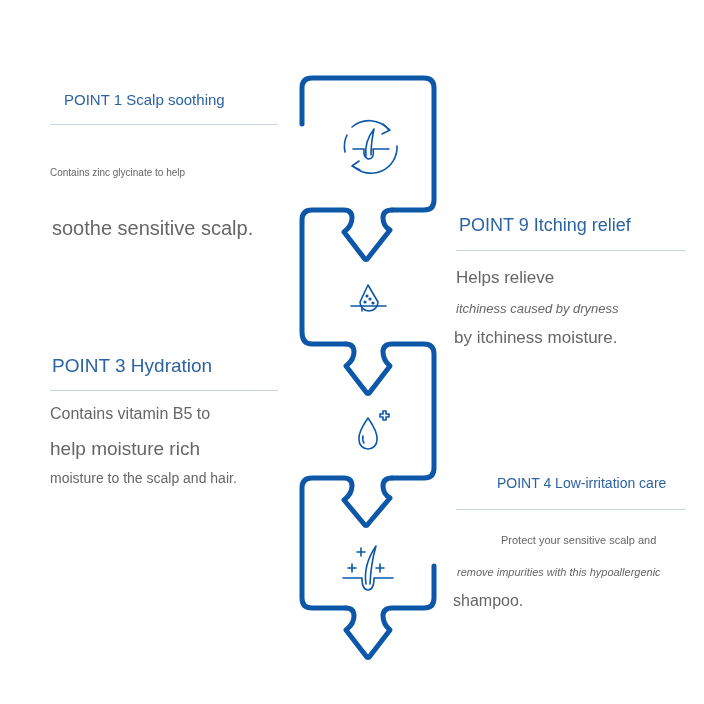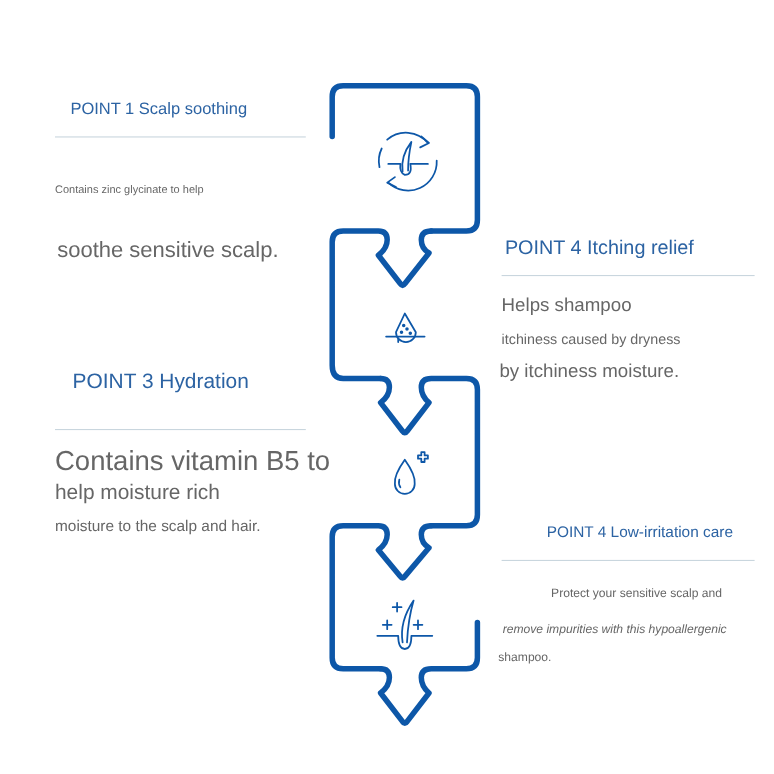--- a/index.html
+++ b/index.html
@@ -64,34 +64,34 @@
 </svg>
 
 <div class="block">
   <div class="heading" style="left:64px; top:91px; font-size:15px;">POINT 1 Scalp soothing</div>
   <div class="rule" style="left:50px; top:124px; width:228px;"></div>
   <div class="line" style="left:50px; top:143px; font-size:10px;margin-top:24px;">Contains zinc glycinate to help</div>
   <div class="line" style="left:52px; top:176px; font-size:20px;margin-top:41px;">soothe sensitive scalp.</div>
 </div>
 
 <div class="block">
-  <div class="heading" style="left:459px; top:215px; font-size:18px;">POINT 4 Itching relief</div>
+  <div class="heading" style="left:459px; top:215px; font-size:18px;">POINT 9 Itching relief</div>
   <div class="rule" style="left:456px; top:250px; width:230px;"></div>
-  <div class="line" style="left:456px; top:268px; font-size:17px;">Helps shampoo</div>
-  <div class="line" style="left:456px; top:301px; font-size:13px;">itchiness caused by dryness</div>
+  <div class="line" style="left:456px; top:268px; font-size:17px;">Helps relieve</div>
+  <div class="line" style="left:456px; top:301px; font-size:13px;font-style:italic;">itchiness caused by dryness</div>
   <div class="line" style="left:454px; top:328px; font-size:17px;">by itchiness moisture.</div>
 </div>
 
 <div class="block">
-  <div class="heading" style="left:52px; top:337px; font-size:19px;margin-left:14px;">POINT 3 Hydration</div>
+  <div class="heading" style="left:52px; top:355px; font-size:19px;">POINT 3 Hydration</div>
   <div class="rule" style="left:50px; top:390px; width:228px;"></div>
-  <div class="line" style="left:50px; top:405px; font-size:25px;">Contains vitamin B5 to</div>
+  <div class="line" style="left:50px; top:405px; font-size:16px;">Contains vitamin B5 to</div>
   <div class="line" style="left:50px; top:438px; font-size:19px;">help moisture rich</div>
   <div class="line" style="left:50px; top:470px; font-size:14px;text-align:center;">moisture to the scalp and hair.</div>
 </div>
 
 <div class="block">
   <div class="heading" style="left:459px; top:475px; font-size:14px;margin-left:38px;">POINT 4 Low-irritation care</div>
   <div class="rule" style="left:456px; top:509px; width:230px;"></div>
   <div class="line" style="left:456px; top:534px; font-size:11px;padding-left:45px;">Protect your sensitive scalp and</div>
   <div class="line" style="left:457px; top:566px; font-size:11px;font-style:italic;">remove impurities with this hypoallergenic</div>
-  <div class="line" style="left:453px; top:592px; font-size:11px;">shampoo.</div>
+  <div class="line" style="left:453px; top:592px; font-size:16px;">shampoo.</div>
 </div>
 
 </body></html>

